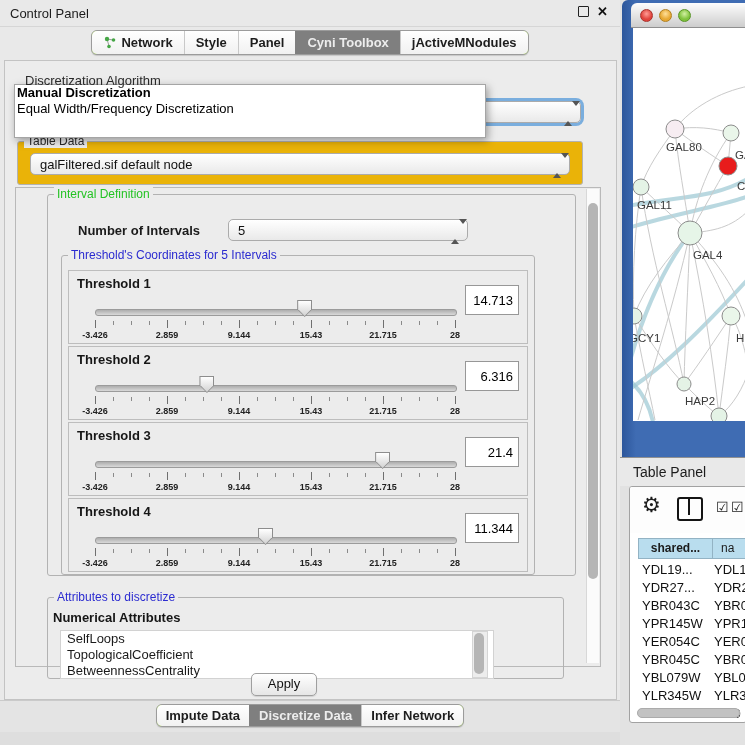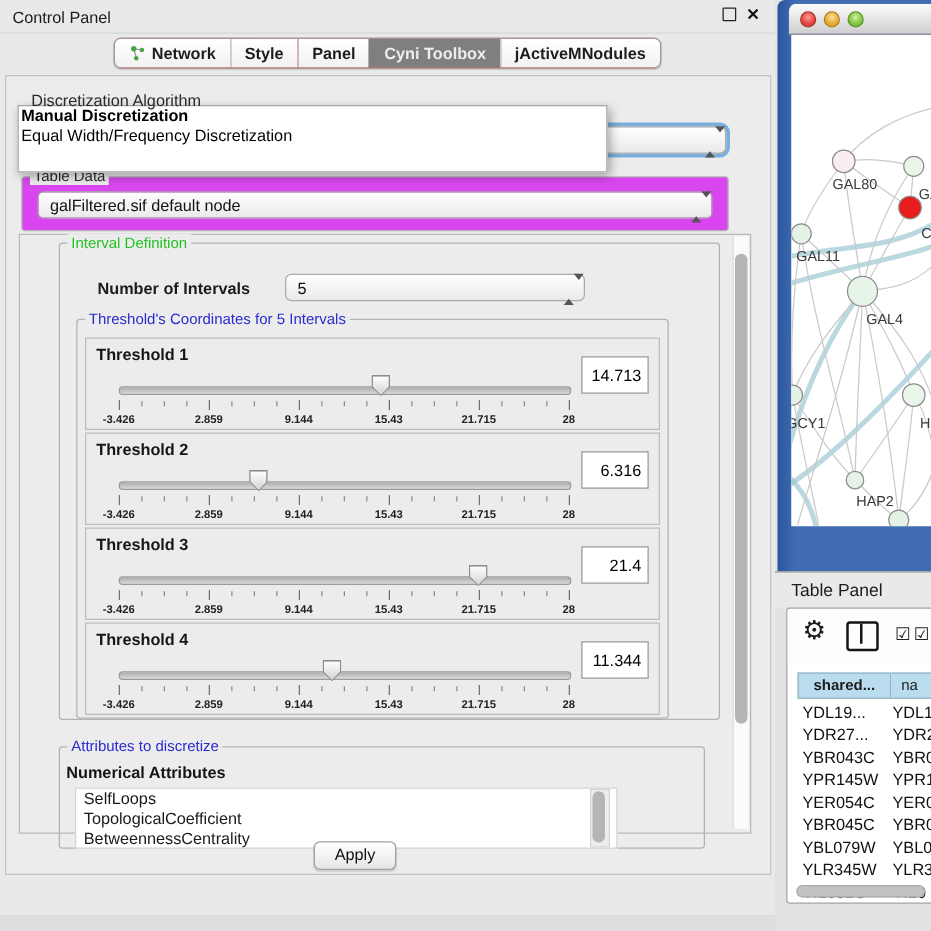--- a/index.html
+++ b/index.html
@@ -6,21 +6,21 @@
   body{width:745px;height:745px;overflow:hidden;font-family:"Liberation Sans",sans-serif;background:#e2e2e2;position:relative;}
   
   .control-panel{position:absolute;left:0;top:0;width:620px;height:745px;background:#e9e9e9;}
   .cp-titlebar{position:absolute;left:0;top:0;width:620px;height:26px;display:flex;align-items:center;border-bottom:1px solid #d6d6d6;}
   .cp-title{margin-left:10px;font-size:13px;color:#1c1c1c;}
   .winbtns{position:absolute;right:12px;top:5px;display:flex;gap:8px;align-items:center;}
   .btn-restore{width:9px;height:9px;border:1.5px solid #222;border-radius:1px;display:inline-block;}
   .btn-close{font-size:13px;font-weight:bold;color:#111;line-height:13px;}
   
   .top-tabs{position:absolute;left:0;top:30px;width:620px;display:flex;justify-content:center;}
-  .seg{display:inline-flex;border:1px solid #9b9b9b;border-radius:6px;overflow:hidden;background:#ef4444;box-shadow:0 1px 1px rgba(0,0,0,.15);}
+  .seg{display:inline-flex;border:1px solid #9b9b9b;border-radius:6px;overflow:hidden;background:#bef264;box-shadow:0 1px 1px rgba(0,0,0,.15);}
   .seg-item{padding:4px 11px;font-size:13px;font-weight:bold;color:#1d1d1d;background:linear-gradient(#ffffff,#f1f1f1);border-left:1px solid #c9c9c9;display:flex;align-items:center;gap:5px;white-space:nowrap;}
   .seg-item:first-child{border-left:none;}
   .seg-item.selected{background:#7f7f7f;color:#ededed;border-left-color:#7f7f7f;}
   .seg-sm{padding:3px 9px;}
   
   .cp-body{position:absolute;left:4px;top:60px;width:611px;height:638px;border:1px solid #c3c3c3;background:#ececec;}
   .disc-label{position:absolute;left:20px;top:12px;font-size:13px;color:#2a2a2a;z-index:6;}
   .combo{border:1px solid #ababab;border-radius:5px;background:linear-gradient(#ffffff,#e9e9e9);height:22px;font-size:13px;color:#111;display:flex;align-items:center;padding-left:9px;box-sizing:border-box;}
   .combo .arrows{position:absolute;right:7px;top:4px;width:9px;}
   .arr-up,.arr-dn{width:0;height:0;border-left:4px solid transparent;border-right:4px solid transparent;margin:1px auto;}
@@ -29,21 +29,21 @@
   .focus-combo{position:absolute;left:16px;top:40px;width:560px;z-index:2;box-shadow:0 0 0 3px #7aaede;}
   .popup{position:absolute;left:9px;top:23px;width:470px;height:52px;background:#fff;border:1px solid #a5a5a5;box-shadow:2px 3px 8px rgba(0,0,0,.35);z-index:5;}
   .popup-placeholder{height:17px;line-height:17px;text-align:center;color:#b9b9b9;font-size:13px;}
   .popup-item{height:16px;line-height:16px;padding-left:2px;font-size:13px;color:#000;}
   .popup-item.bold{font-weight:bold;}
   .group{position:absolute;border:1px solid #b2b2b2;border-radius:3px;}
   .legend{position:absolute;top:-8px;left:6px;background:#ececec;padding:0 3px;font-size:12px;white-space:nowrap;}
   .legend.green{color:#24c324;}
   .legend.blue{color:#2b2bd0;}
   .legend.dark{color:#2a2a2a;}
-  .tabledata-group{left:12px;top:80px;width:564px;height:42px;background:#d946ef;z-index:3;}
+  .tabledata-group{left:12px;top:80px;width:564px;height:42px;background:#eab308;z-index:3;}
   .tabledata-combo{position:absolute;left:12px;top:11px;width:540px;}
   .scrollpane{position:absolute;left:10px;top:126px;width:584px;height:478px;border:1px solid #b9b9b9;background:#ececec;}
   .vscroll{position:absolute;right:1px;top:1px;width:12px;height:474px;background:#fbfbfb;border-left:1px solid #d8d8d8;}
   .vscroll .vthumb{position:absolute;left:1px;top:14px;width:10px;height:376px;background:#b5b5b5;border-radius:6px;}
   .interval-group{left:31px;top:6px;width:527px;height:380px;}
   .numint-label{position:absolute;left:30px;top:28px;font-size:13px;font-weight:bold;color:#1b1b1b;}
   .numint-combo{position:absolute;left:180px;top:24px;width:240px;}
   .thresholds-group{left:13px;top:60px;width:472px;height:318px;}
   .tpanel{position:absolute;left:6px;width:458px;height:72px;border:1px solid #bdbdbd;background:#ececec;}
   .tpanel-title{position:absolute;left:8px;top:5px;font-size:13px;font-weight:bold;color:#161616;}
@@ -357,20 +357,33 @@
       </div>
 
       <div class="vscroll">
           <div class="vthumb"></div>
         </div>
     </div>
 
     <div class="apply-btn">Apply</div>
   </div>
 
+  <nav class="bottom-strip">
+    <div class="seg">
+      <div class="seg-item seg-sm">
+          <span>Impute Data</span>
+        </div>
+      <div class="seg-item seg-sm selected">
+          <span>Discretize Data</span>
+        </div>
+      <div class="seg-item seg-sm">
+          <span>Infer Network</span>
+        </div>
+    </div>
+  </nav>
   <div class="bottom-under"></div>
 </section>
 
 <section class="net-window">
   <div class="net-titlebar">
     <span class="light red"></span>
     <span class="light yellow"></span>
     <span class="light green"></span>
   </div>
   <div class="net-canvas">

